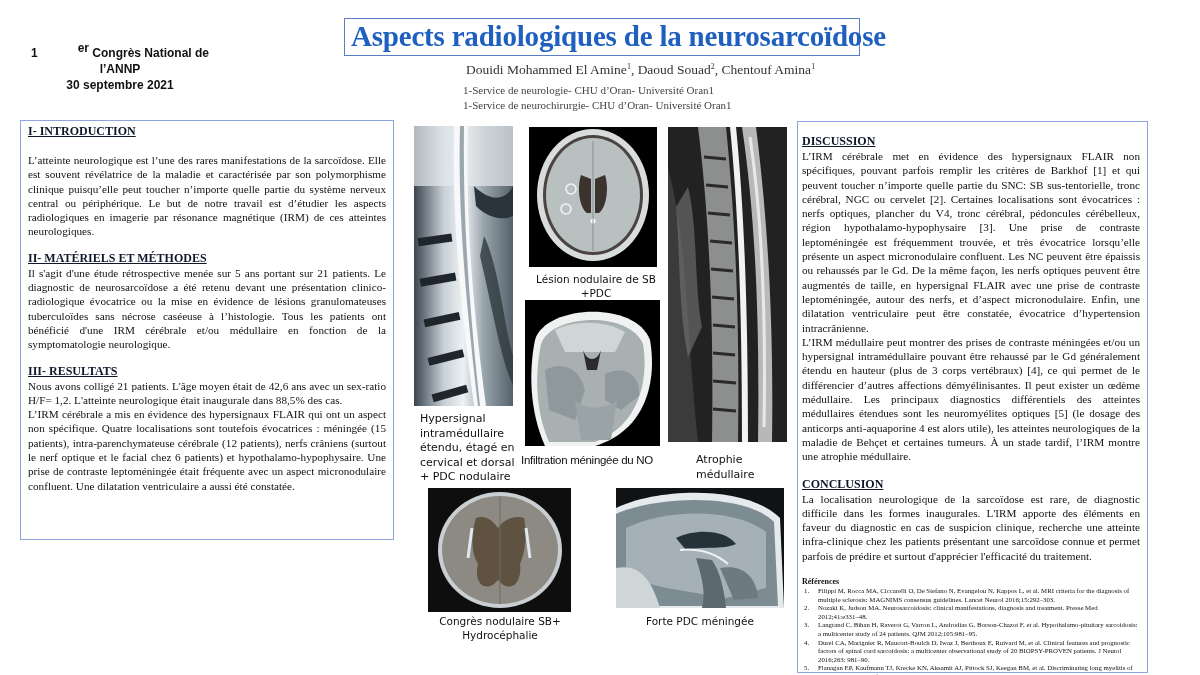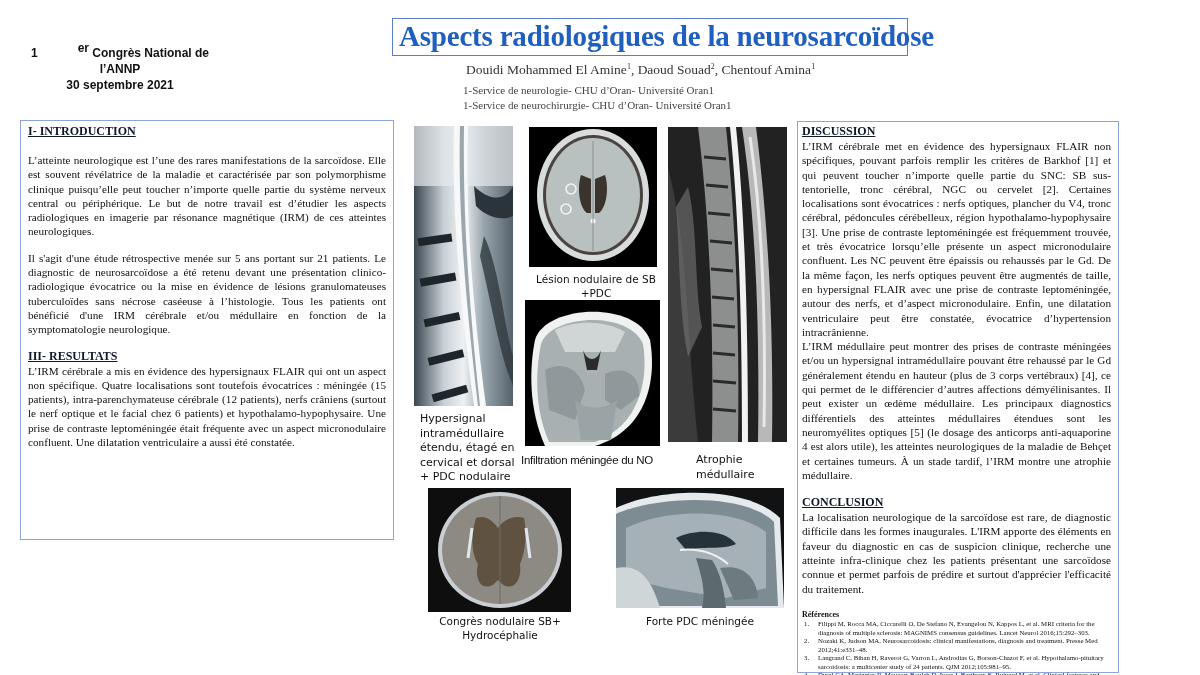--- a/index.html
+++ b/index.html
@@ -1,27 +1,27 @@
 <!DOCTYPE html>
 <html><head>
 <meta charset="utf-8">
 <style>
   html, body { margin:0; padding:0; }
   body { width:1200px; height:675px; background:#ffffff; position:relative; overflow:hidden; font-family:"Liberation Serif", serif; color:#111; }
   .abs { position:absolute; }
   .congress { left:20px; top:40px; width:200px; text-align:center; font-family:"Liberation Sans", sans-serif; font-weight:bold; font-size:12px; line-height:16px; color:#111; }
   .congress sup { font-size:12px;padding-left:40px; }
-  .title-box { left:344px; top:18px; width:516px; height:38px; border:1px solid #5b7fc7; box-sizing:border-box;margin-left:48px; }
+  .title-box { left:344px; top:18px; width:516px; height:38px; border:1px solid #5b7fc7; box-sizing:border-box; }
   .title-text { position:absolute; left:6px; top:1px; font-family:"Liberation Serif", serif; font-weight:bold; font-size:29px; color:#1f5fbf; white-space:nowrap; letter-spacing:-0.2px; }
   .authors { left:466px; top:61px; font-size:13.5px; color:#333; white-space:nowrap; }
   .authors sup { font-size:8px; }
   .affil { left:463px; font-size:11px; color:#444; white-space:nowrap; }
   .box { border:1.5px solid #8aa6dc; box-sizing:border-box; background:#fff; }
   .left-box { left:20px; top:120px; width:374px; height:420px; padding:3px 7px 0 7px; }
-  .right-box { left:797px; top:121px; width:322px; height:552px; padding:2px 7px 0 4px; }
+  .right-box { left:797px; top:121px; width:351px; height:552px; padding:12px 7px 0 4px; }
   .heading { font-family:"Liberation Serif", serif; font-weight:bold; font-size:12px; color:#0f172a; text-decoration:underline; line-height:15px; }
   .para { font-size:11.2px; line-height:14.3px; text-align:justify; margin:0; }
   .gap { height:14px; }
   .refs-title { font-weight:bold; font-size:8px; margin-top:14px; line-height:10px; }
   .ref { font-size:6.8px; line-height:8.6px; display:flex; text-align:left; }
   .ref .num { width:14px; flex:none; padding-left:2px; }
   .img { position:absolute; overflow:hidden; }
   .cap { position:absolute; font-family:"DejaVu Sans", sans-serif; font-size:10.5px; line-height:14px; color:#111; }
   .cap-narrow { font-family:"Liberation Sans", sans-serif; font-size:11.5px; letter-spacing:-0.3px; }
 </style>
@@ -41,23 +41,25 @@
   <span><span>Douidi Mohammed El Amine</span><sup>1</sup><span>, </span></span><span><span>Daoud Souad</span><sup>2</sup><span>, </span></span><span><span>Chentouf Amina</span><sup>1</sup></span>
 </div>
 <div class="abs affil" style="top:84px;">1-Service de neurologie- CHU d’Oran- Université Oran1</div>
 <div class="abs affil" style="top:99px;">1-Service de neurochirurgie- CHU d’Oran- Université Oran1</div>
 
 <div class="abs box left-box">
   <div class="heading">I- INTRODUCTION</div>
   <div class="gap" style="height:14px;"></div>
   <p class="para">L’atteinte neurologique est l’une des rares manifestations de la sarcoïdose. Elle est souvent révélatrice de la maladie et caractérisée par son polymorphisme clinique puisqu’elle peut toucher n’importe quelle partie du système nerveux central ou périphérique. Le but de notre travail est d’étudier les aspects radiologiques en imagerie par résonance magnétique (IRM) de ces atteintes neurologiques.</p>
   <div style="height:12px;"></div>
+  <div class="heading">II- MATÉRIELS ET MÉTHODES</div>
   <p class="para">Il s'agit d'une étude rétrospective menée sur 5 ans portant sur 21 patients. Le diagnostic de neurosarcoïdose a été retenu devant une présentation clinico-radiologique évocatrice ou la mise en évidence de lésions granulomateuses tuberculoïdes sans nécrose caséeuse à l’histologie. Tous les patients ont bénéficié d'une IRM cérébrale et/ou médullaire en fonction de la symptomatologie neurologique.</p>
   <div style="height:12px;"></div>
   <div class="heading">III- RESULTATS</div>
+  <p class="para">Nous avons colligé 21 patients. L'âge moyen était de 42,6 ans avec un sex-ratio H/F= 1,2. L'atteinte neurologique était inaugurale dans 88,5% des cas.</p>
   <p class="para">L’IRM cérébrale a mis en évidence des hypersignaux FLAIR qui ont un aspect non spécifique. Quatre localisations sont toutefois évocatrices : méningée (15 patients), intra-parenchymateuse cérébrale (12 patients), nerfs crâniens (surtout le nerf optique et le facial chez 6 patients) et hypothalamo-hypophysaire. Une prise de contraste leptoméningée était fréquente avec un aspect micronodulaire confluent. Une dilatation ventriculaire a aussi été constatée.</p>
 </div>
 
 <div class="img" style="left:414px; top:126px; width:99px; height:280px;">
   <svg width="99" height="280" viewBox="0 0 99 280">
     <defs>
       <linearGradient id="cv" x1="0" x2="1" y1="0" y2="0">
         <stop offset="0" stop-color="#3a4550"></stop>
           <stop offset="0.3" stop-color="#c8d0d6"></stop>
           <stop offset="0.5" stop-color="#eef1f3"></stop>

